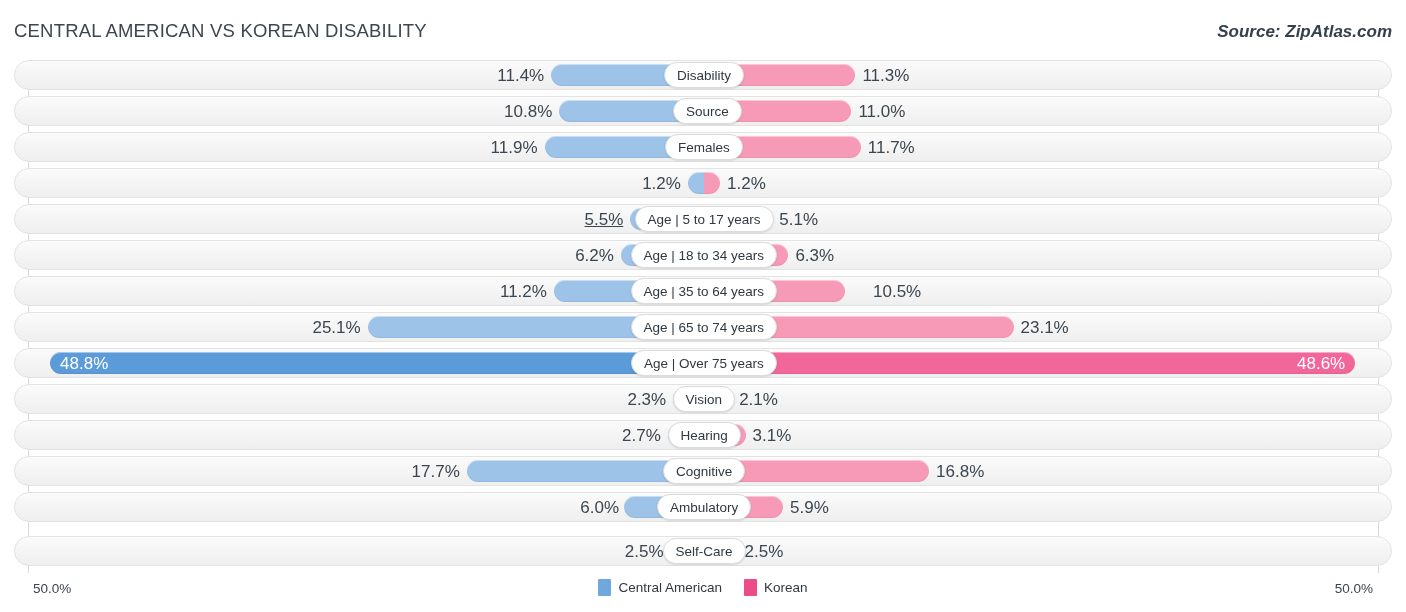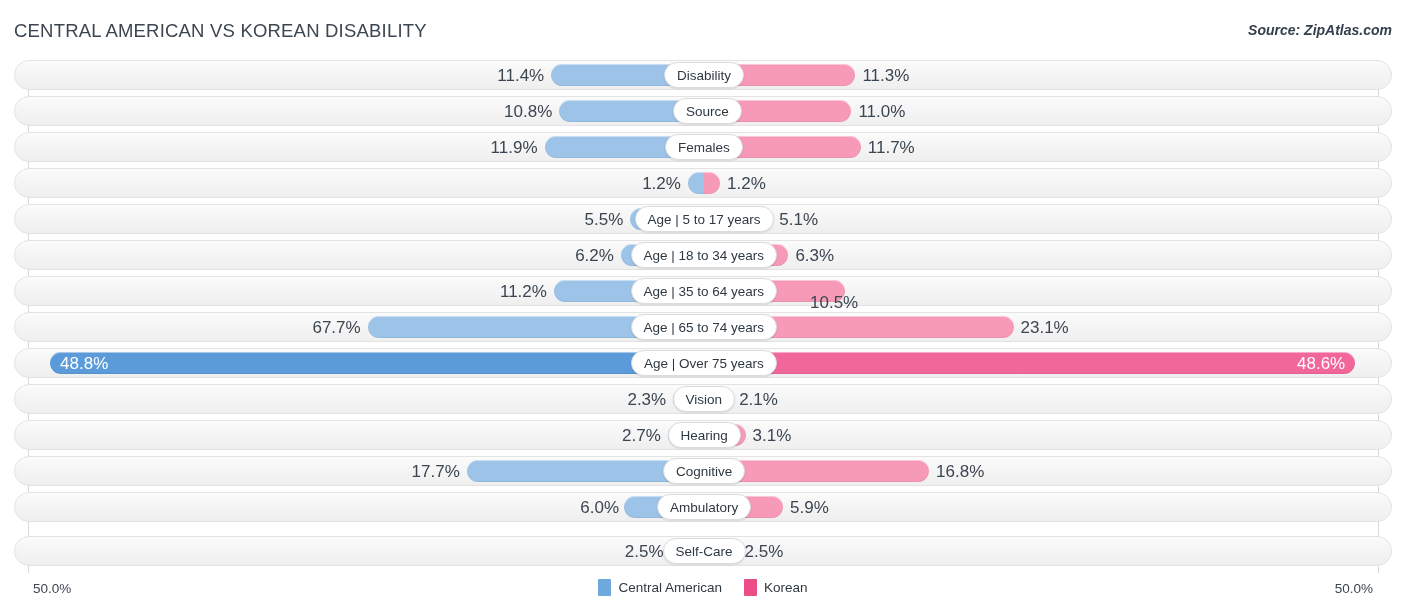--- a/index.html
+++ b/index.html
@@ -28,21 +28,21 @@
     top: 20px;
     font-size: 18.5px;
     color: #3c4651;
     letter-spacing: 0.2px;
     white-space: nowrap;
   }
   #source-label {
     position: absolute;
     right: 14px;
     top: 22px;
-    font-size: 14px;
+    font-size: 17px;
     font-style: italic;
     font-weight: bold;
     color: #34404d;
     white-space: nowrap;
   }
 
   
   #plot {
     position: absolute;
     left: 0;
@@ -219,48 +219,48 @@
           <div class="bar bar-left" style="left: 672.92px; width: 16.08px;"></div>
           <div class="bar bar-right" style="left: 689px; width: 16.08px;"></div>
           <div class="val val-left" style="left: 580.92px; width: 85px;">1.2%</div>
           <div class="val val-right" style="left: 712.08px; width: 90px;">1.2%</div>
         </div>
       </div>
       <div class="row" style="top: 144px;">
         <div class="row-inner">
           <div class="bar bar-left" style="left: 615.3px; width: 73.7px;"></div>
           <div class="bar bar-right" style="left: 689px; width: 68.34px;"></div>
-          <div class="val val-left" style="left: 523.3px; width: 85px;">5.5%</div>
+          <div class="val val-left" style="left: 523.3px; width: 85px; text-decoration: underline;">5.5%</div>
           <div class="val val-right" style="left: 764.34px; width: 90px;">5.1%</div>
           <div class="pill" style="left: 619.5px;">Age | 5 to 17 years</div>
         </div>
       </div>
       <div class="row" style="top: 180px;">
         <div class="row-inner">
           <div class="bar bar-left" style="left: 605.92px; width: 83.08px;"></div>
           <div class="bar bar-right" style="left: 689px; width: 84.42px;"></div>
           <div class="val val-left" style="left: 513.92px; width: 85px;">6.2%</div>
           <div class="val val-right" style="left: 780.42px; width: 90px;">6.3%</div>
           <div class="pill" style="left: 615.5px;">Age | 18 to 34 years</div>
         </div>
       </div>
       <div class="row" style="top: 216px;">
         <div class="row-inner">
           <div class="bar bar-left" style="left: 538.92px; width: 150.08px;"></div>
           <div class="bar bar-right" style="left: 689px; width: 140.7px;"></div>
           <div class="val val-left" style="left: 446.92px; width: 85px;">11.2%</div>
-          <div class="val val-right" style="left: 795px; width: 90px; margin-top: 11px;">10.5%</div>
+          <div class="val val-right" style="left: 858px; width: 90px;">10.5%</div>
           <div class="pill" style="left: 615.5px;">Age | 35 to 64 years</div>
         </div>
       </div>
       <div class="row" style="top: 252px;">
         <div class="row-inner">
           <div class="bar bar-left" style="left: 352.66px; width: 336.34px;"></div>
           <div class="bar bar-right" style="left: 689px; width: 309.54px;"></div>
-          <div class="val val-left" style="left: 260.66px; width: 85px;">67.7%</div>
+          <div class="val val-left" style="left: 260.66px; width: 85px;">25.1%</div>
           <div class="val val-right" style="left: 1005.54px; width: 90px;">23.1%</div>
           <div class="pill" style="left: 615.5px;">Age | 65 to 74 years</div>
         </div>
       </div>
       <div class="row hl" style="top: 288px;">
         <div class="row-inner">
           <div class="bar bar-left" style="left: 35.08px; width: 653.92px;"></div>
           <div class="bar bar-right" style="left: 689px; width: 651.24px;"></div>
           <div class="val val-left inside" style="left: 45.08px; width: 80px; text-align: left;">48.8%</div>
           <div class="val val-right inside" style="left: 1250.24px; width: 80px; text-align: right;">48.6%</div>

